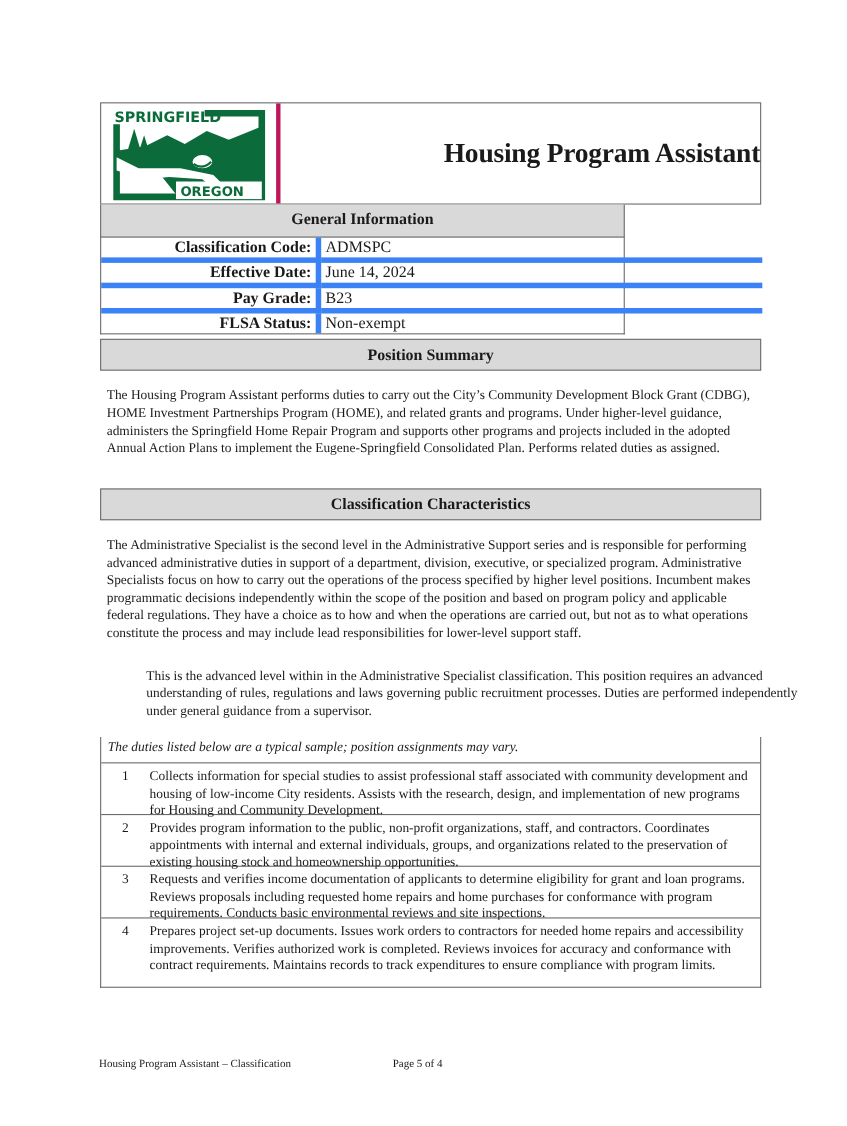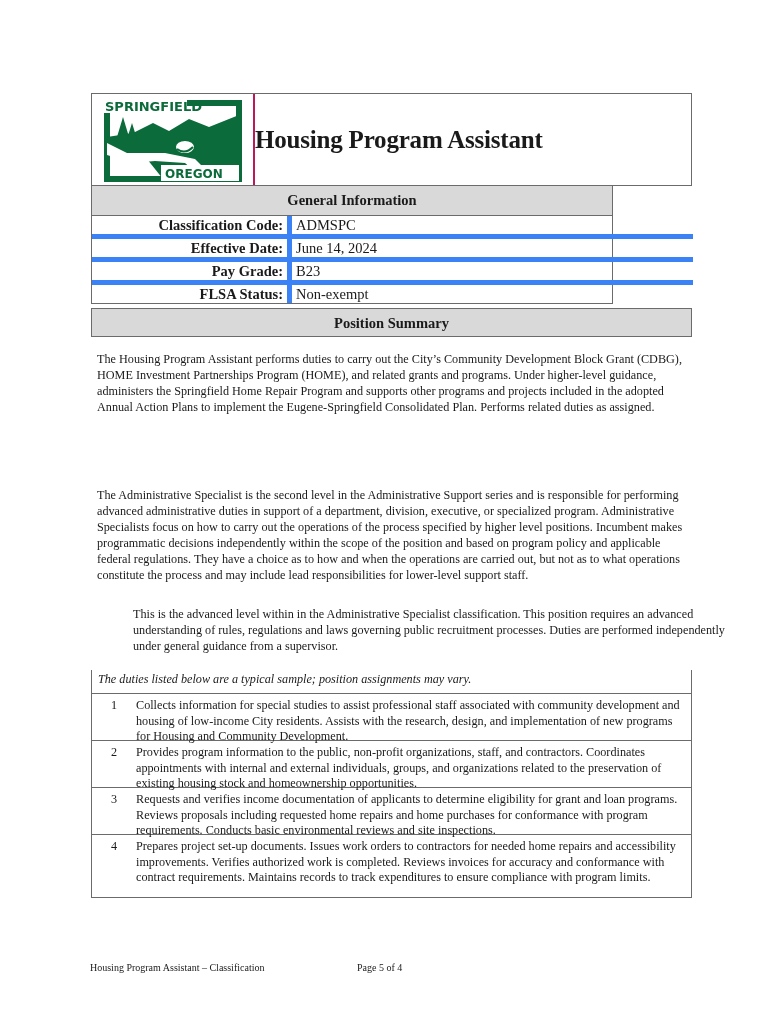--- a/index.html
+++ b/index.html
@@ -3,27 +3,27 @@
 <meta charset="utf-8">
 <style>
   html, body { margin: 0; padding: 0; background: #ffffff; }
   body { width: 770px; height: 1024px; position: relative; overflow: hidden;
          font-family: "Liberation Serif", "DejaVu Serif", serif; color: #1a1a1a; }
   .page { position: absolute; left: 0; top: 0; width: 770px; height: 1024px; }
 
   
   .header { position: absolute; left: 91px; top: 93px; width: 601px; height: 93px;
             border: 1px solid #6b6b6b; box-sizing: border-box; display: flex; }
-  .logo-cell { width: 163px; height: 100%; border-right: 2px solid #be185d; box-sizing: border-box;
+  .logo-cell { width: 163px; height: 100%; border-right: 4px solid #be185d; box-sizing: border-box;
                display: flex; align-items: center; justify-content: center; }
-  .title-cell { flex: 1; display: flex; align-items: center; justify-content: flex-start; }
+  .title-cell { flex: 1; display: flex; align-items: center; justify-content: flex-end; }
   .title-cell h1 { margin: 0; font-size: 25px; font-weight: bold; letter-spacing: -0.2px; }
 
   
-  .gen { position: absolute; left: 91px; top: 186px; width: 522px; box-sizing: border-box; }
+  .gen { position: absolute; left: 91px; top: 186px; width: 477px; box-sizing: border-box; }
   .band { background: #d9d9d9; border: 1px solid #6b6b6b; box-sizing: border-box;
           text-align: center; font-weight: bold; font-size: 14.5px; }
   .gen .band { height: 30px; line-height: 29px; border-top: none; }
   table.info { border-collapse: collapse; width: 601px; font-size: 14.5px; }
   table.info td { border: 5px solid #3b82f6; height: 18px; line-height: 17px; padding: 0 4px; }
   table.info td.k { width: 187px; text-align: right; font-weight: bold; border-left: none; }
   table.info td.v { border-right: none; }
   .info-wrap { border-left: 1px solid #6b6b6b; border-right: 1px solid #6b6b6b;
                border-bottom: 1px solid #6b6b6b; box-sizing: border-box; }
   table.info tr:first-child td { border-top: none; }
@@ -98,20 +98,21 @@
           <td class="v">Non-exempt</td>
         </tr>
       </tbody>
         </table>
     </div>
   </div>
 
   <div class="band sec-band" style="top:308px;">Position Summary</div>
   <p class="para" style="top:351px;">The Housing Program Assistant performs duties to carry out the City’s Community Development Block Grant (CDBG), HOME Investment Partnerships Program (HOME), and related grants and programs.  Under higher-level guidance, administers the Springfield Home Repair Program and supports other programs and projects included in the adopted Annual Action Plans to implement the Eugene-Springfield Consolidated Plan.  Performs related duties as assigned.</p>
 
+  <div class="band sec-band" style="top:444px;">Classification Characteristics</div>
   <p class="para" style="top:487px;">The Administrative Specialist is the second level in the Administrative Support series and is responsible for performing advanced administrative duties in support of a department, division, executive, or specialized program. Administrative Specialists focus on how to carry out the operations of the process specified by higher level positions. Incumbent makes programmatic decisions independently within the scope of the position and based on program policy and applicable federal regulations. They have a choice as to how and when the operations are carried out, but not as to what operations constitute the process and may include lead responsibilities for lower-level support staff.</p>
   <p class="para" style="top:606px;margin-left:36px;">This is the advanced level within in the Administrative Specialist classification. This position requires an advanced understanding of rules, regulations and laws governing public recruitment processes. Duties are performed independently under general guidance from a supervisor.</p>
 
   <div class="duties">
     <div class="note">The duties listed below are a typical sample; position assignments may vary.</div>
     <div class="duty" style="height:47px;">
       <div class="num">1</div>
       <div class="txt">Collects information for special studies to assist professional staff associated with community development and housing of low-income City residents. Assists with the research, design, and implementation of new programs for Housing and Community Development.</div>
     </div>
     <div class="duty" style="height:47px;">

